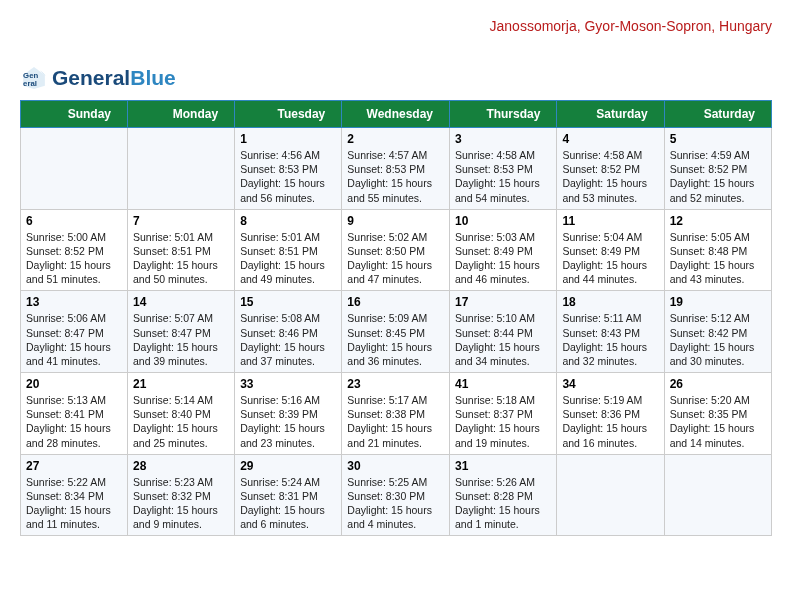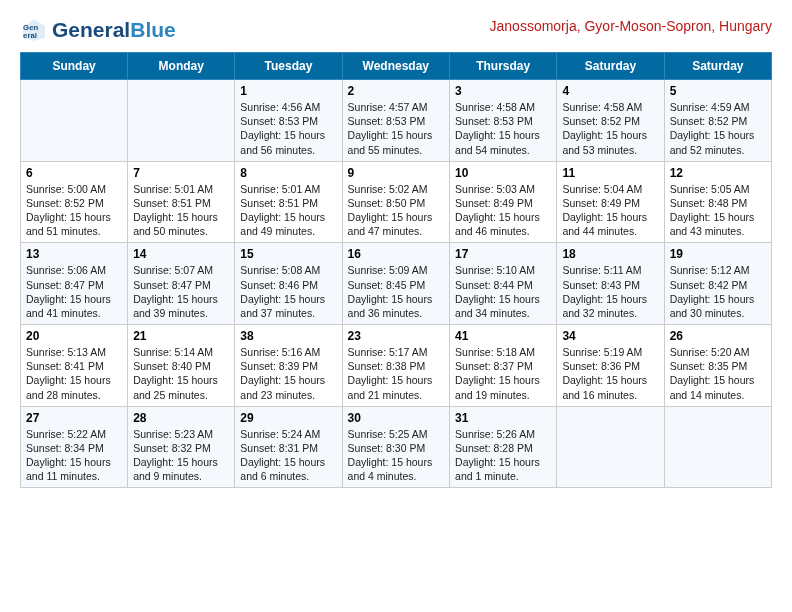--- a/index.html
+++ b/index.html
@@ -13,20 +13,21 @@
     .header {
       display: flex;
       justify-content: space-between;
       align-items: flex-start;
       margin-bottom: 8px;
     }
     .logo {
       display: flex;
       align-items: center;
       gap: 4px;
+      margin-top: 48px;
     }
     .logo-icon {
       width: 28px;
       height: 28px;
     }
     .title-block {
       text-align: right;
     }
     .month-title {
       font-size: 36px;
@@ -37,26 +38,26 @@
       font-size: 14px;
       color: #b91c1c;
       margin-top: 2px;
     }
     table {
       width: 100%;
       border-collapse: collapse;
       font-size: 11px;
     }
     thead th {
-      background-color: #0369a1;
+      background-color: #15803d;
       color: #fff;
       font-weight: bold;
       font-size: 12px;
-      padding: 6px 4px;
-      text-align: center;
+      padding: 6px 16px;
+      text-align: right;
       border: 1px solid #2e86c1;
     }
     tbody td {
       border: 1px solid #ccc;
       vertical-align: top;
       padding: 4px 5px;
       width: 108px;
       min-height: 80px;
       background: #fff;
     }
@@ -202,21 +203,21 @@
       <tr>
         <td>
           <span class="day-number">20</span>
           <div class="cell-content">Sunrise: 5:13 AM<br>Sunset: 8:41 PM<br>Daylight: 15 hours and 28 minutes.</div>
         </td>
         <td>
           <span class="day-number">21</span>
           <div class="cell-content">Sunrise: 5:14 AM<br>Sunset: 8:40 PM<br>Daylight: 15 hours and 25 minutes.</div>
         </td>
         <td>
-          <span class="day-number">38</span>
+          <span class="day-number">33</span>
           <div class="cell-content">Sunrise: 5:16 AM<br>Sunset: 8:39 PM<br>Daylight: 15 hours and 23 minutes.</div>
         </td>
         <td>
           <span class="day-number">23</span>
           <div class="cell-content">Sunrise: 5:17 AM<br>Sunset: 8:38 PM<br>Daylight: 15 hours and 21 minutes.</div>
         </td>
         <td>
           <span class="day-number">41</span>
           <div class="cell-content">Sunrise: 5:18 AM<br>Sunset: 8:37 PM<br>Daylight: 15 hours and 19 minutes.</div>
         </td>

